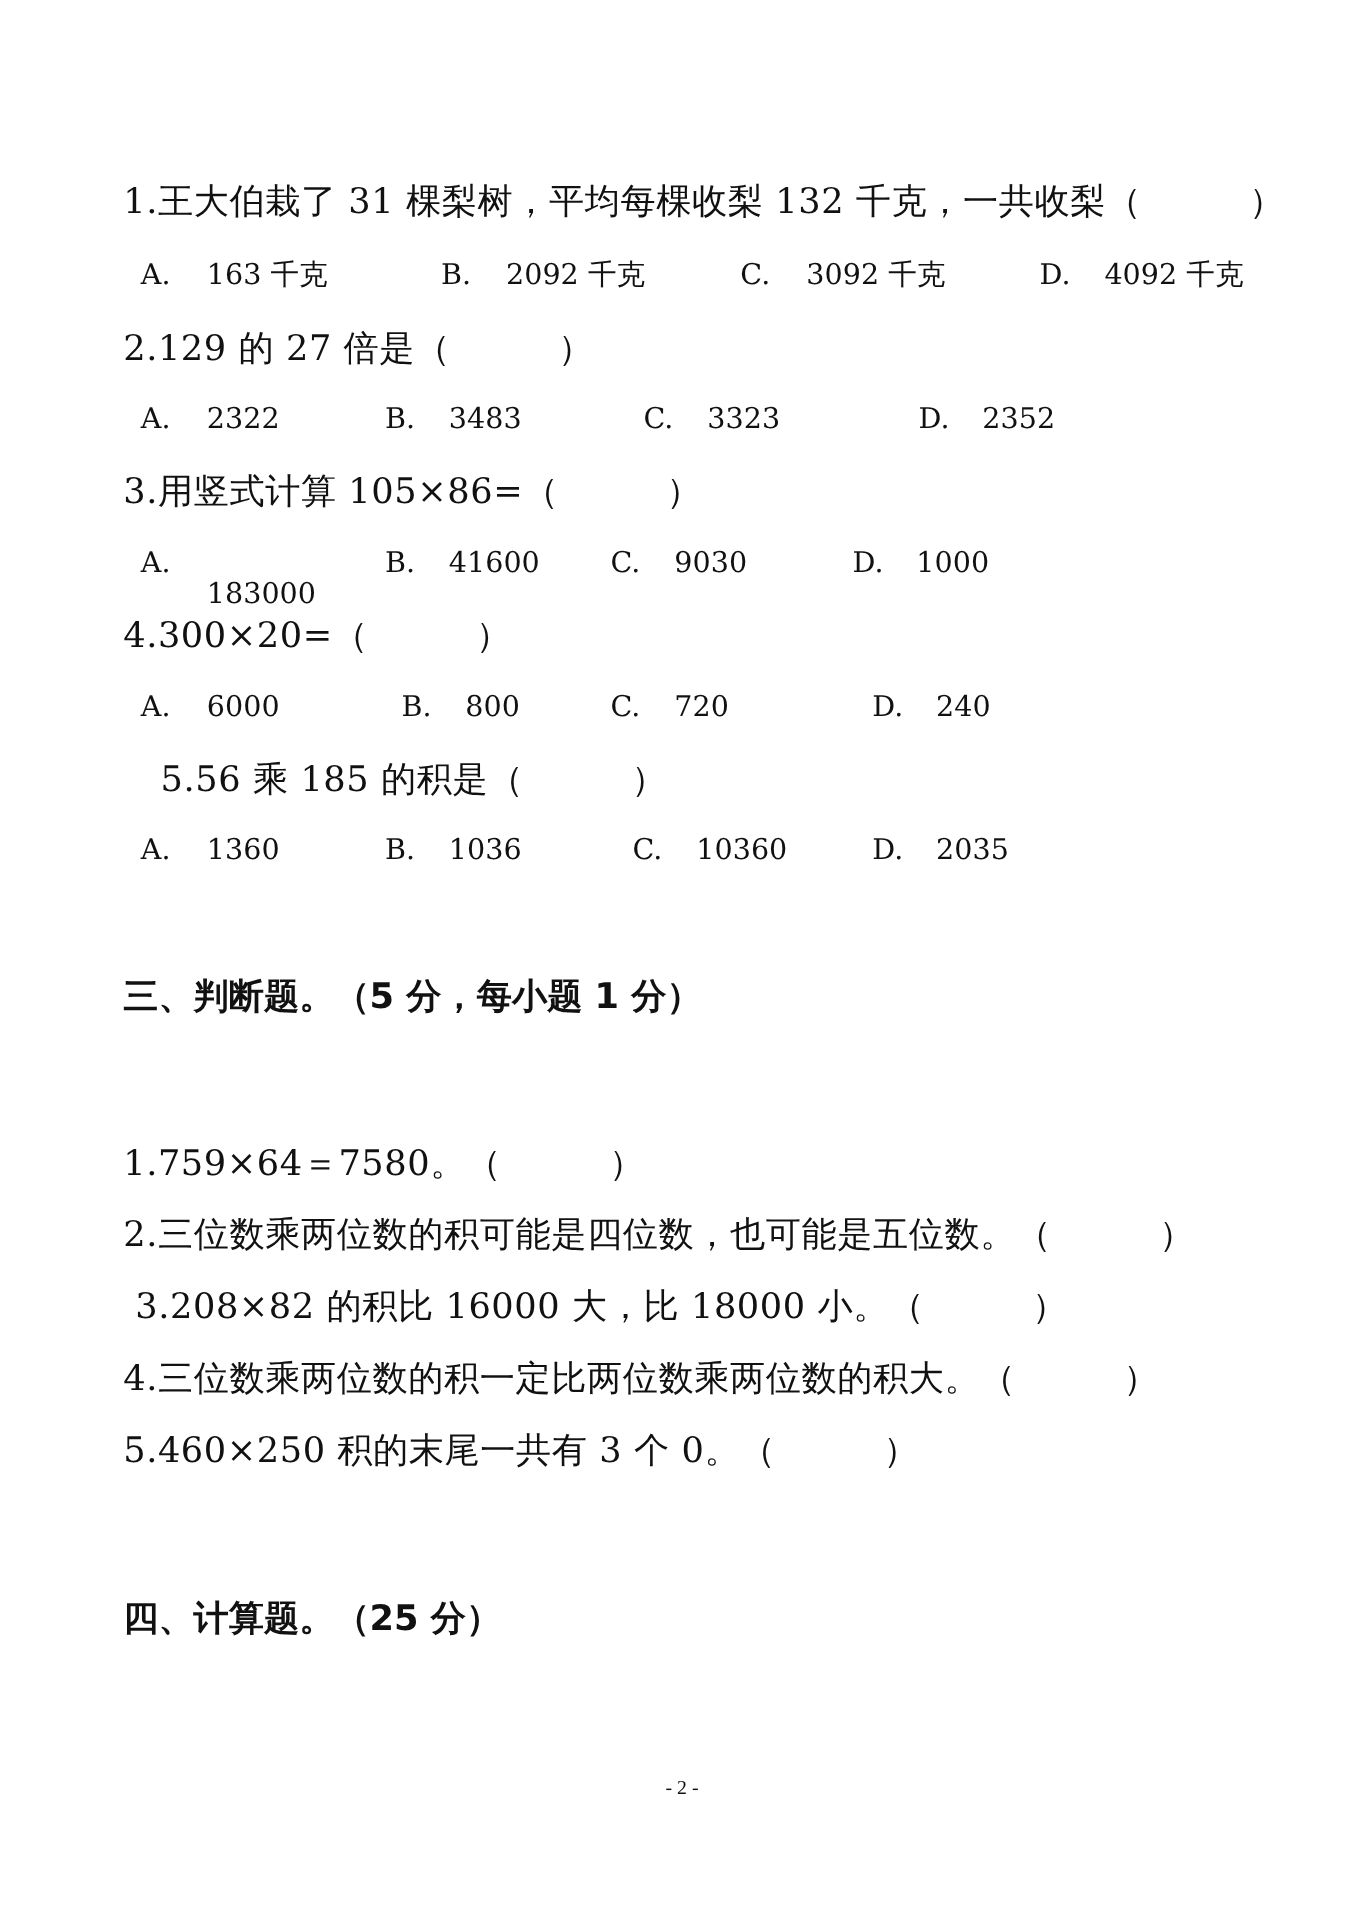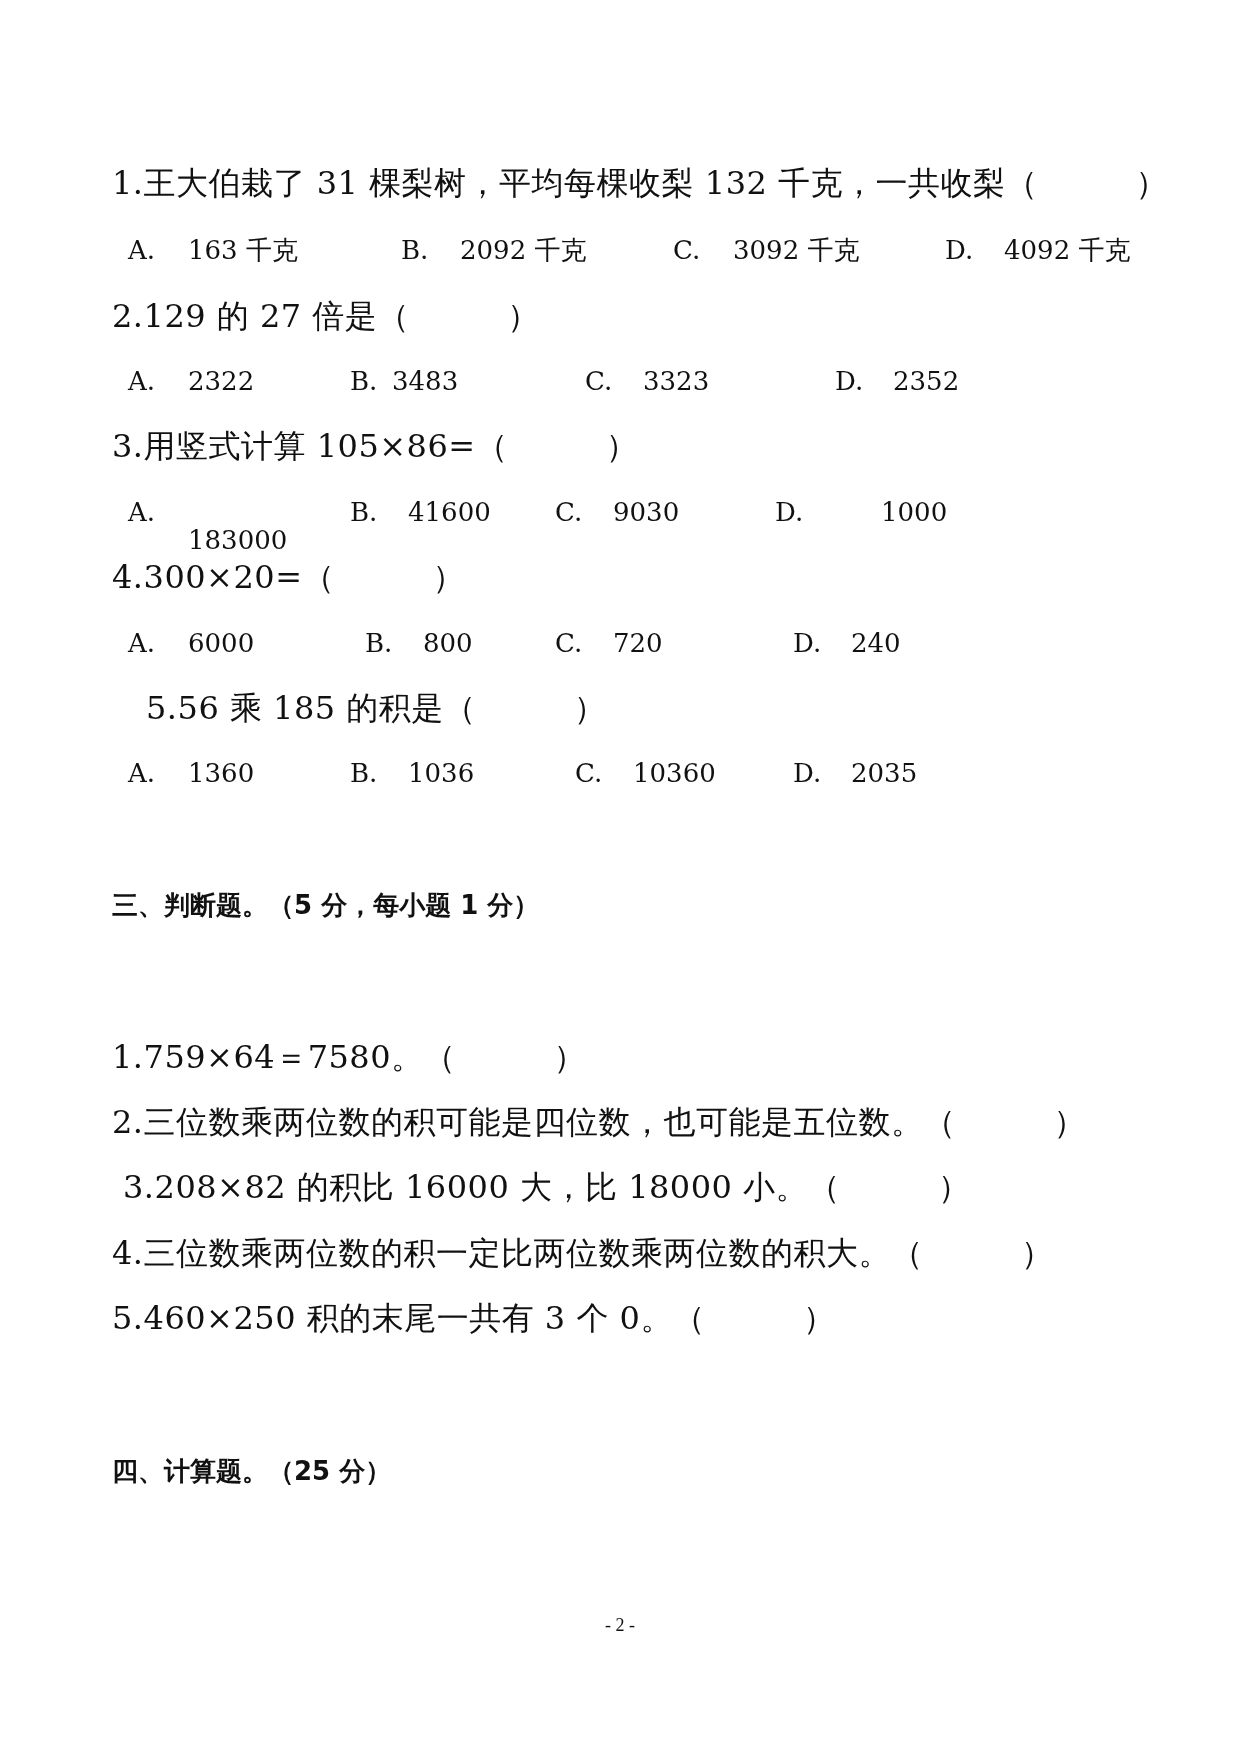--- a/index.html
+++ b/index.html
@@ -1,19 +1,19 @@
 <!DOCTYPE html>
 <html><head>
 <meta charset="utf-8">
 <style>
   html, body { margin: 0; padding: 0; background: #ffffff; }
   body { width: 1240px; height: 1754px; position: relative; overflow: hidden;
          font-family: "DejaVu Serif", "Liberation Serif", serif; color: #111; }
   .line { position: absolute; white-space: pre; font-size: 32px; line-height: 30px; letter-spacing: 0.5px; }
-  .heading { position: absolute; white-space: pre; font-size: 26px; line-height: 30px; font-weight: bold;
+  .heading { position: absolute; white-space: pre; font-size: 32px; line-height: 30px; font-weight: bold;
              font-family: "DejaVu Sans", "Liberation Sans", sans-serif; }
   .opt-letter, .opt-value { position: absolute; white-space: pre; font-size: 26px; line-height: 30px; }
   .pagenum { position: absolute; font-size: 18px; line-height: 20px; left: 0; width: 1240px; text-align: center;
              font-family: "Liberation Serif", serif; }
 </style>
 </head>
 <body>
 
 <div class="line" style="left:112px; top:168px;">1.王大伯栽了 31 棵梨树，平均每棵收梨 132 千克，一共收梨（　　　）</div>
 <div>
@@ -25,37 +25,37 @@
   <span class="opt-value" style="left:733px; top:235px;">3092 千克</span>
   <span class="opt-letter" style="left:945px; top:235px;">D.</span>
   <span class="opt-value" style="left:1004px; top:235px;">4092 千克</span>
 </div>
 
 <div class="line" style="left:112px; top:301px;">2.129 的 27 倍是（　　　）</div>
 <div>
   <span class="opt-letter" style="left:128px; top:366px;">A.</span>
   <span class="opt-value" style="left:188px; top:366px;">2322</span>
   <span class="opt-letter" style="left:350px; top:366px;">B.</span>
-  <span class="opt-value" style="left:392px; top:366px;">3483</span>
+  <span class="opt-value" style="left:408px; top:366px;">3483</span>
   <span class="opt-letter" style="left:585px; top:366px;">C.</span>
   <span class="opt-value" style="left:643px; top:366px;">3323</span>
   <span class="opt-letter" style="left:835px; top:366px;">D.</span>
   <span class="opt-value" style="left:893px; top:366px;">2352</span>
 </div>
 
 <div class="line" style="left:112px; top:431px;">3.用竖式计算 105×86=（　　　）</div>
 <div>
   <span class="opt-letter" style="left:128px; top:497px;">A.</span>
   <span class="opt-value" style="left:188px; top:497px;margin-top:28px;">183000</span>
   <span class="opt-letter" style="left:350px; top:497px;">B.</span>
   <span class="opt-value" style="left:408px; top:497px;">41600</span>
   <span class="opt-letter" style="left:555px; top:497px;">C.</span>
   <span class="opt-value" style="left:613px; top:497px;">9030</span>
   <span class="opt-letter" style="left:775px; top:497px;">D.</span>
-  <span class="opt-value" style="left:833px; top:497px;margin-left:48px;">1000</span>
+  <span class="opt-value" style="left:833px; top:497px;">1000</span>
 </div>
 
 <div class="line" style="left:112px; top:562px;">4.300×20=（　　　）</div>
 <div>
   <span class="opt-letter" style="left:128px; top:628px;">A.</span>
   <span class="opt-value" style="left:188px; top:628px;">6000</span>
   <span class="opt-letter" style="left:365px; top:628px;">B.</span>
   <span class="opt-value" style="left:423px; top:628px;">800</span>
   <span class="opt-letter" style="left:555px; top:628px;">C.</span>
   <span class="opt-value" style="left:613px; top:628px;">720</span>

